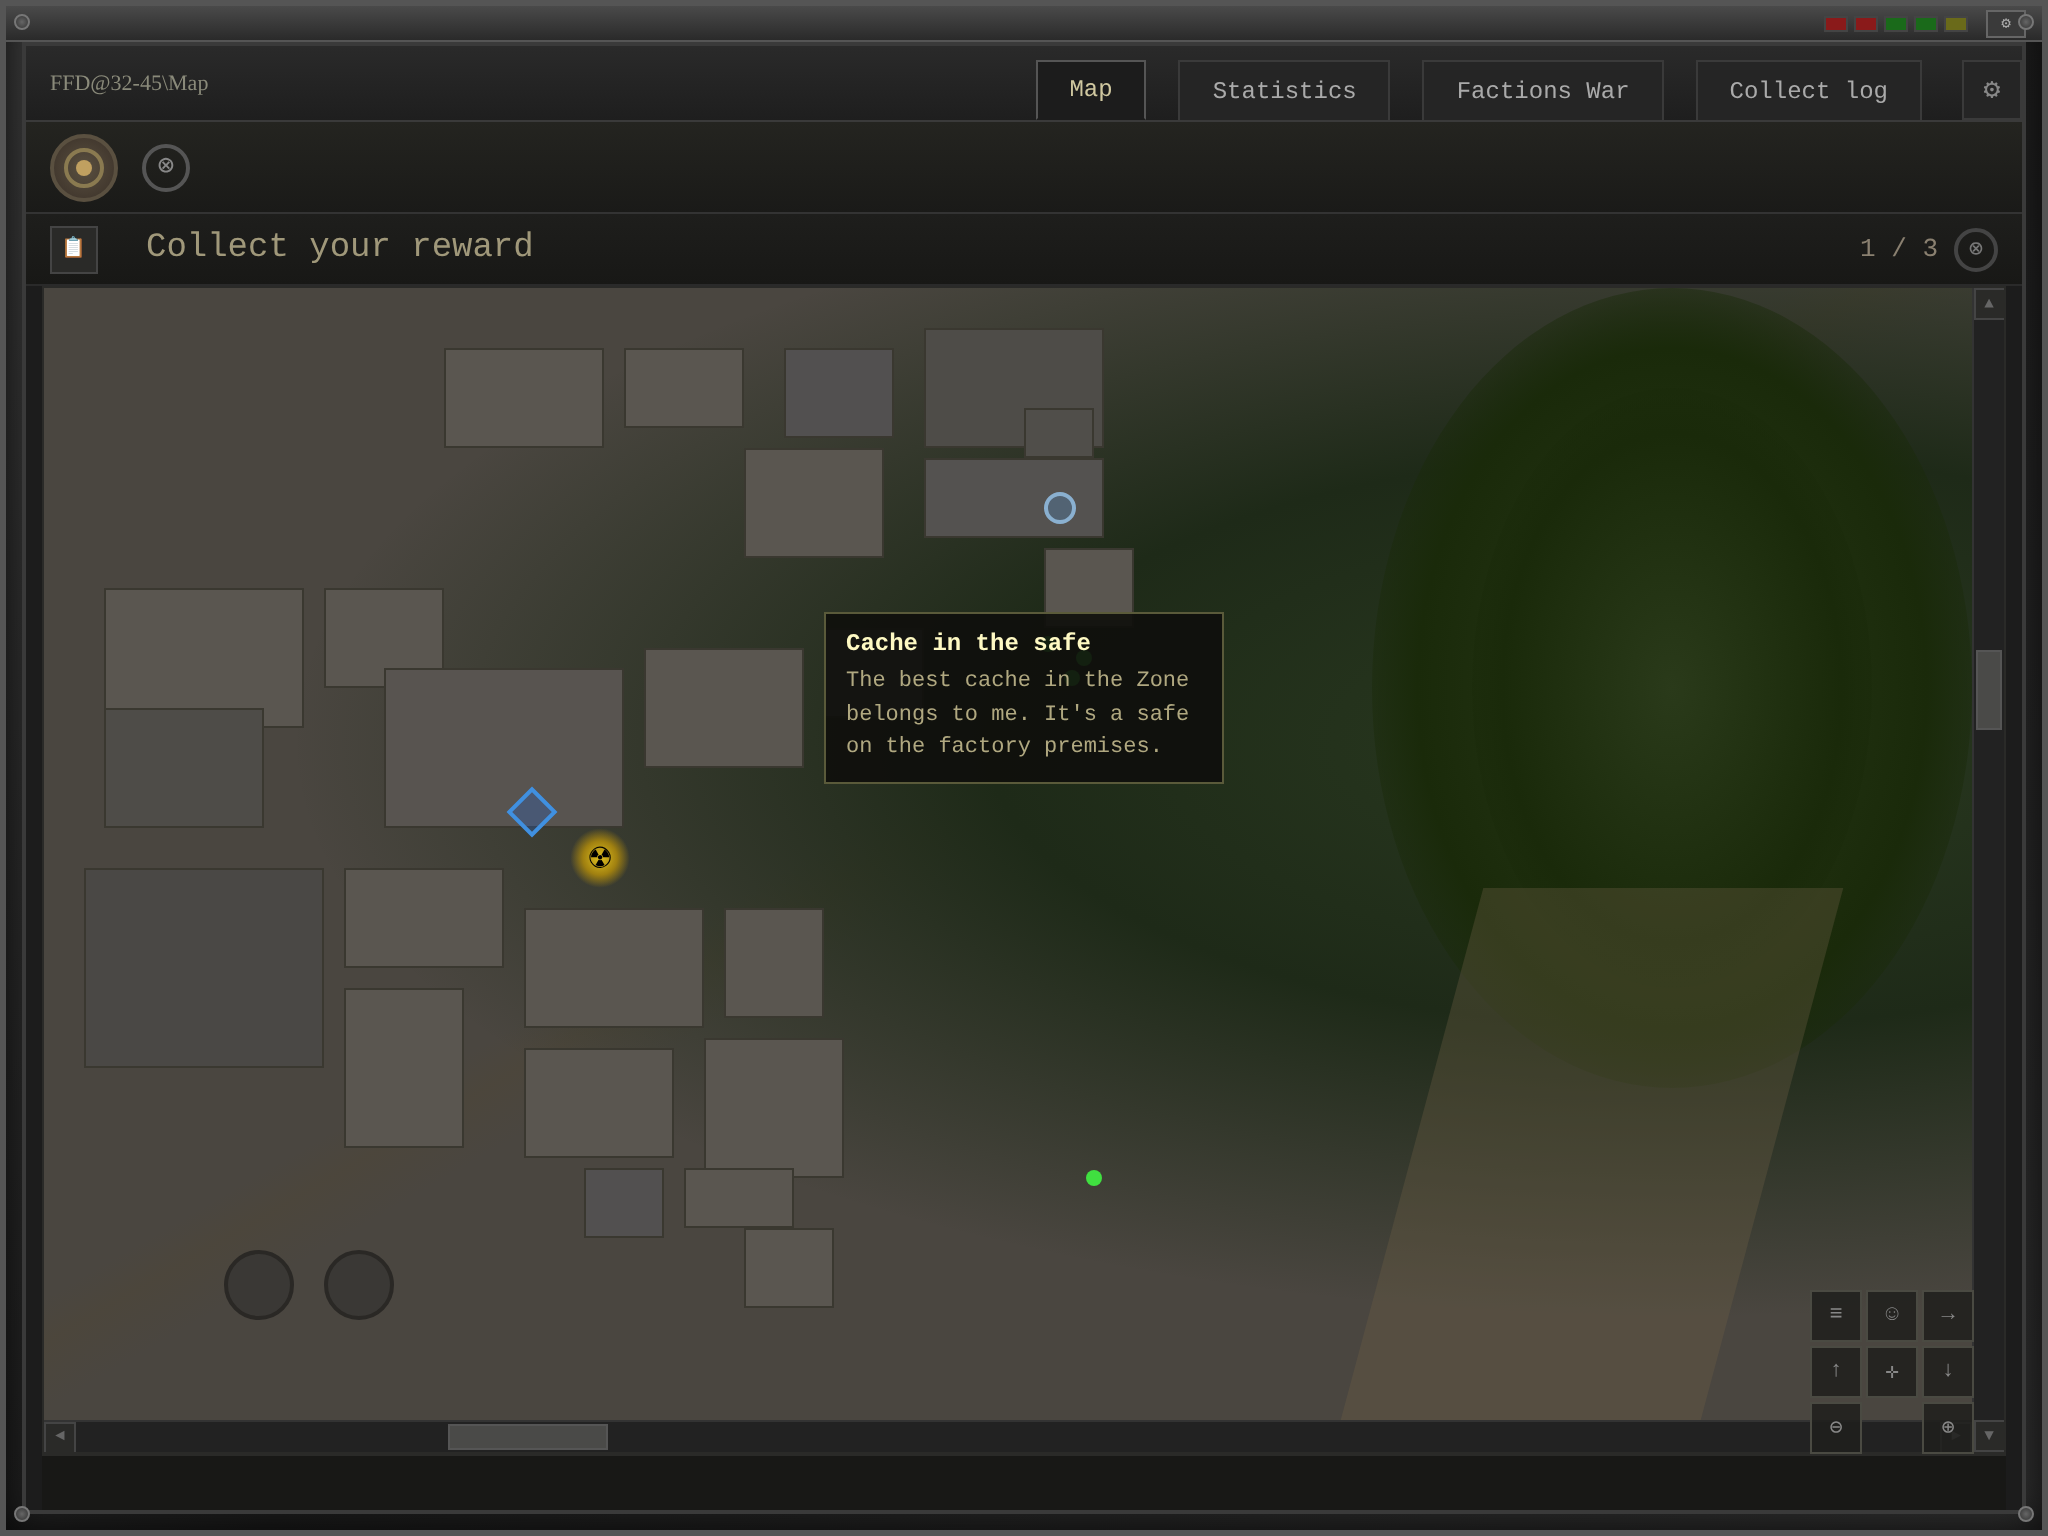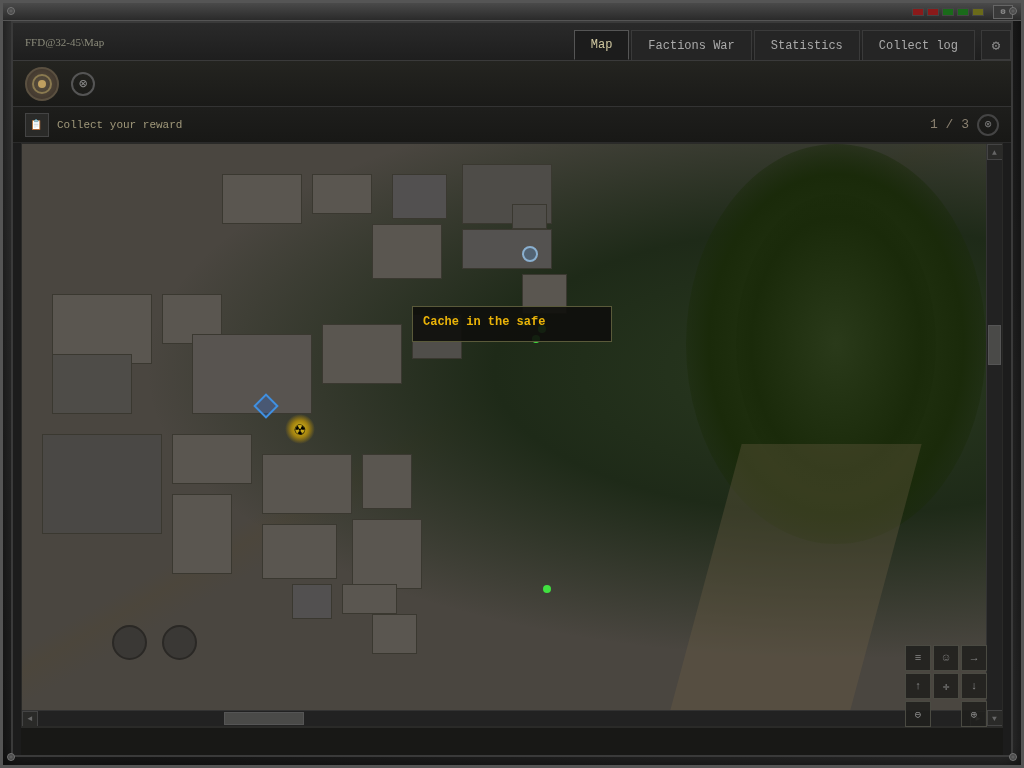--- a/index.html
+++ b/index.html
@@ -100,21 +100,21 @@
       font-size: 12px;
       color: #aaa;
       background: #252525;
       border: 1px solid #3a3a3a;
       border-bottom: none;
       cursor: pointer;
       font-family: 'Courier New', monospace;
       height: 30px;
       display: flex;
       align-items: center;
-      margin-right: 2px;
+      margin-right: 16px;
     }
 
     .nav-tab.active {
       background: #1c1c1c;
       color: #d0c8a0;
       border-color: #555;
       border-bottom: 1px solid #1c1c1c;
     }
 
     .nav-tab-icon {
@@ -213,23 +213,24 @@
       display: flex;
       align-items: center;
       justify-content: center;
       margin-right: 8px;
       font-size: 10px;
       color: #888;
     }
 
     .sub-quest-text {
       color: #a0987a;
-      font-size: 11px;
+      font-size: 17px;
       flex: 1;
       font-family: 'Courier New', monospace;
+      margin-left: 16px;
     }
 
     .sub-quest-counter {
       color: #8a8070;
       font-size: 13px;
       font-family: 'Courier New', monospace;
       margin-right: 8px;
     }
 
     .sub-quest-close {
@@ -369,21 +370,21 @@
       top: 162px;
       left: 390px;
       width: 200px;
       background: rgba(15, 15, 12, 0.92);
       border: 1px solid #5a5a3a;
       padding: 8px 10px;
       pointer-events: none;
     }
 
     .tooltip-title {
-      color: #eab308;
+      color: #fef9c3;
       font-size: 12px;
       font-family: 'Courier New', monospace;
       font-weight: bold;
       margin-bottom: 4px;
     }
 
     .tooltip-text {
       color: #b0a880;
       font-size: 11px;
       font-family: 'Courier New', monospace;
@@ -497,22 +498,22 @@
       <div class="top-strip-icon">⚙</div>
     </div>
   </div>
 
   <div class="main-window">
 
     <div class="nav-bar">
       <span class="nav-path">FFD@32-45\Map</span>
       <div class="nav-tabs">
         <div class="nav-tab active">Map</div>
+        <div class="nav-tab">Statistics</div>
         <div class="nav-tab">Factions War</div>
-        <div class="nav-tab">Statistics</div>
         <div class="nav-tab">Collect log</div>
         <div class="nav-tab-icon">⚙</div>
       </div>
     </div>
 
     <div class="quest-header">
       <div class="quest-icon">
         <div class="quest-icon-inner"></div>
       </div>
       <div class="quest-close-btn">⊗</div>
@@ -589,20 +590,21 @@
         <div class="marker" style="top:445px;left:525px;">
           <div class="marker-enemy"></div>
         </div>
 
         <div class="marker" style="top:102px;left:500px;">
           <div style="width:16px;height:16px;border:2px solid #8ab0d0;border-radius:50%;background:rgba(80,140,200,0.3);"></div>
         </div>
 
         <div class="map-tooltip">
           <div class="tooltip-title">Cache in the safe</div>
+          <div class="tooltip-text">The best cache in the Zone belongs to me. It's a safe on the factory premises.</div>
         </div>
 
       </div>
 
       <div class="scrollbar-right">
         <div class="scroll-arrow">▲</div>
         <div class="scroll-track">
           <div class="scroll-thumb"></div>
         </div>
         <div class="scroll-arrow">▼</div>

